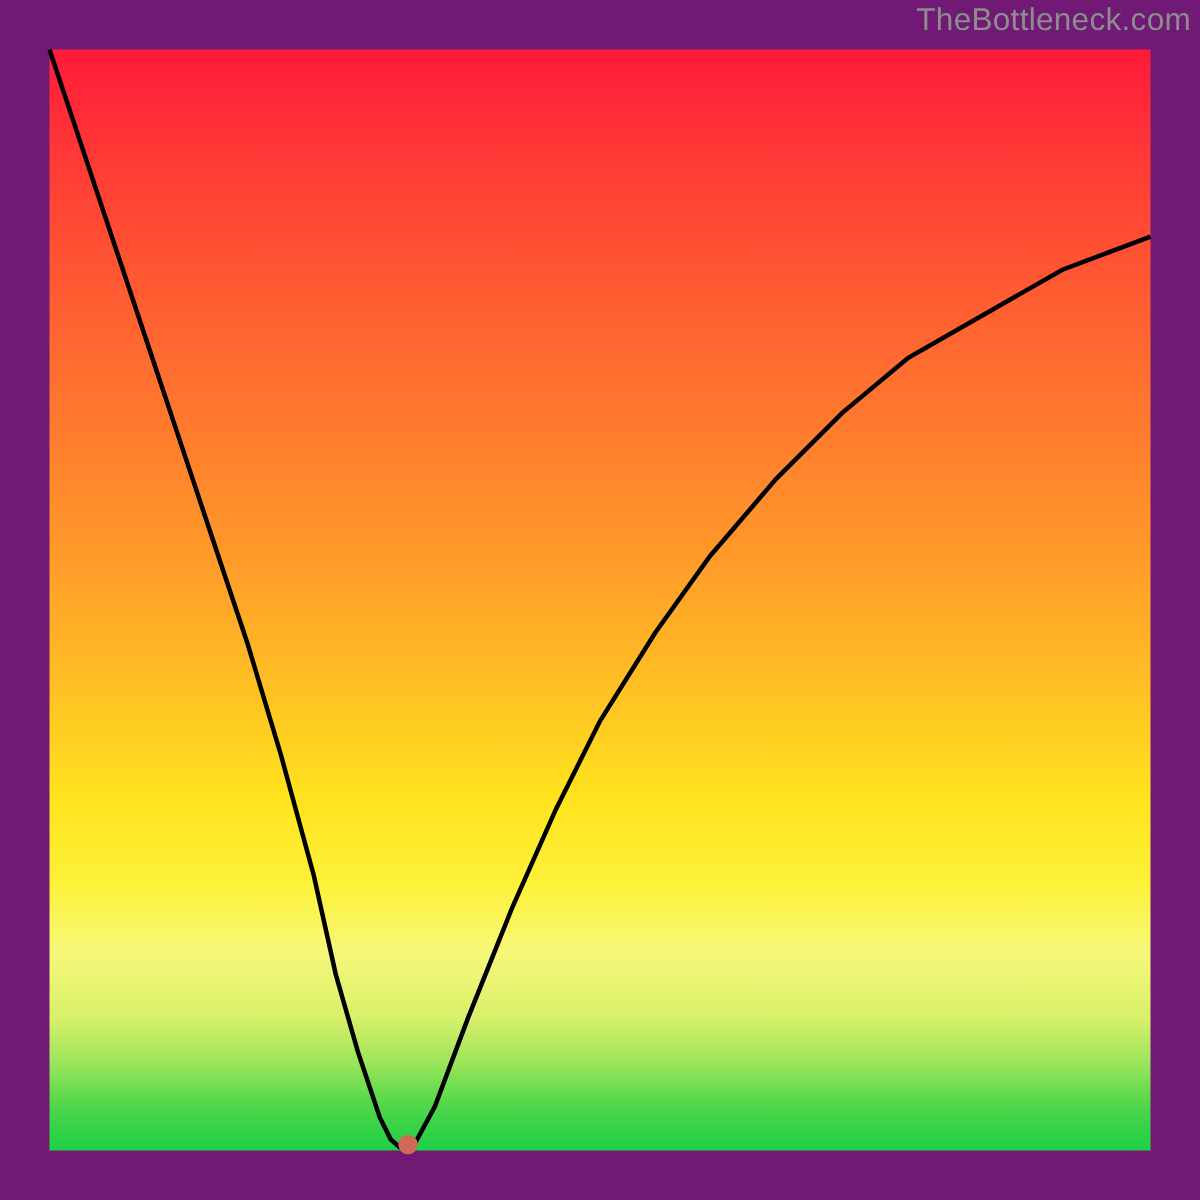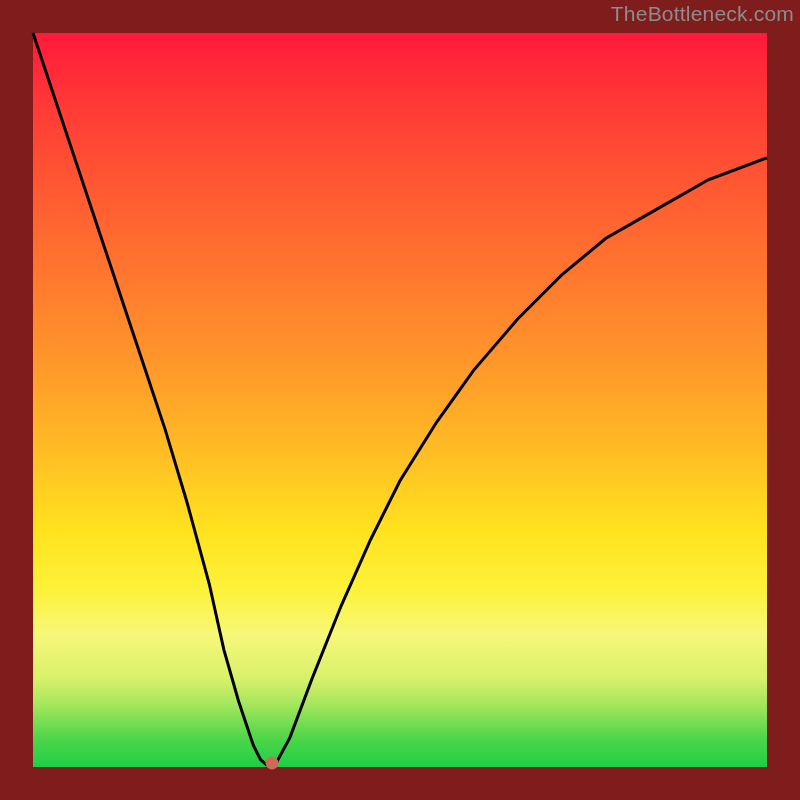--- a/index.html
+++ b/index.html
@@ -8,21 +8,21 @@
     width: 800px;
     height: 800px;
     background: #000;
     overflow: hidden;
     font-family: Arial, Helvetica, sans-serif;
   }
   .frame {
     position: relative;
     width: 800px;
     height: 800px;
-    background: #7f1d1d;
+    background: #701a75;
   }
   .plot-area {
     position: absolute;
     left: 33px;
     top: 33px;
     width: 734px;
     height: 734px;
     
     background: linear-gradient(to bottom,
       #ff1a3a 0%,

